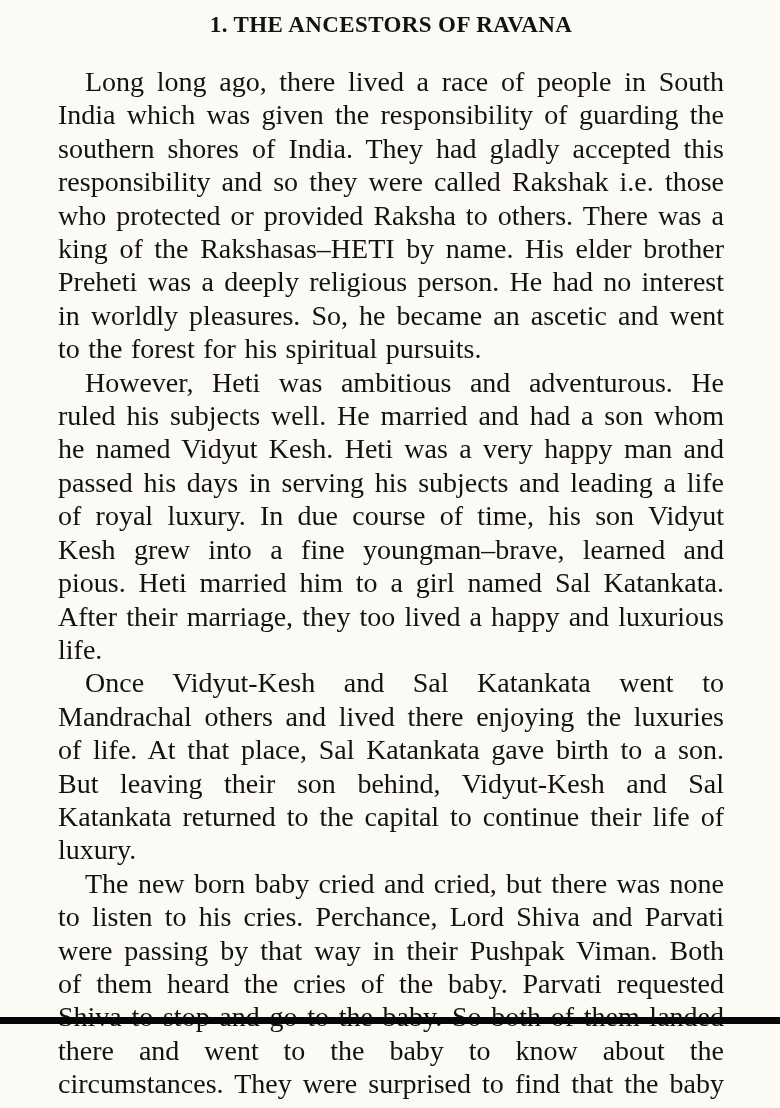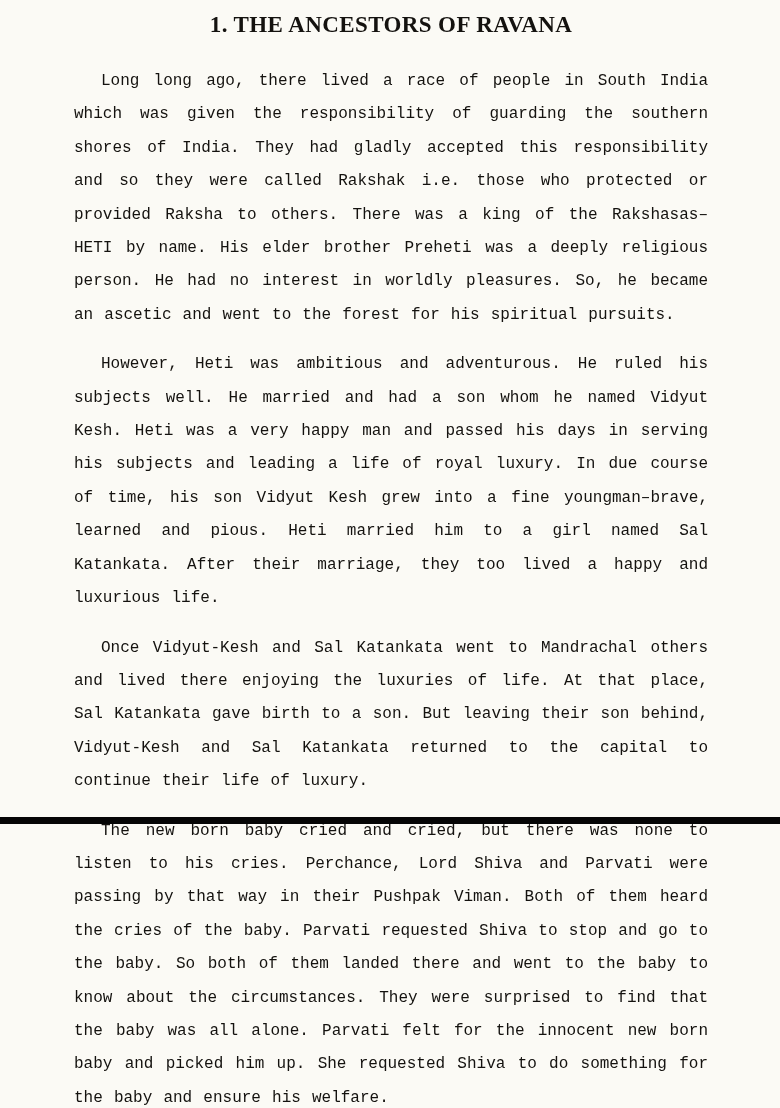--- a/index.html
+++ b/index.html
@@ -9,41 +9,41 @@
   body {
     width: 780px;
     height: 1108px;
     overflow: hidden;
     position: relative;
     background: var(--paper, #fbfaf5);
   }
   .page {
     box-sizing: border-box;
     width: 780px;
-    height: 824px;
+    height: 1024px;
     padding: 8px 56px 0 58px;
     position: relative;
   }
   .chapter-title {
     font-family: "Liberation Serif", serif;
     font-size: 23px;
     font-weight: bold;
     text-align: center;
     letter-spacing: 0.4px;
     color: var(--ink, #14120f);
     margin: 4px 0 27px 0;
   }
   .body-text p {
-    font-family: Liberation Mono, monospace;
-    font-size: 16px;
+    font-family: Liberation Serif, serif;
+    font-size: 28px;
     line-height: 33.4px;
     text-align: justify;
     text-indent: 27px;
     word-spacing: 1.5px;
-    margin: 16px;
+    margin: 0;
     color: var(--ink, #14120f);
   }
   .scan-edge-bar {
     position: absolute;
     left: 0;
     bottom: 0;
     width: 780px;
     height: 7px;
     background: #050505;
   }

